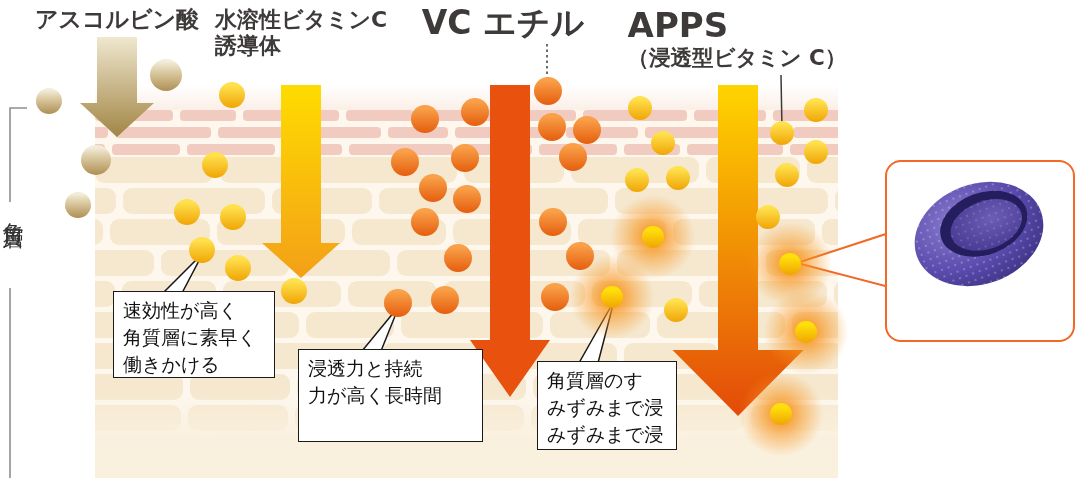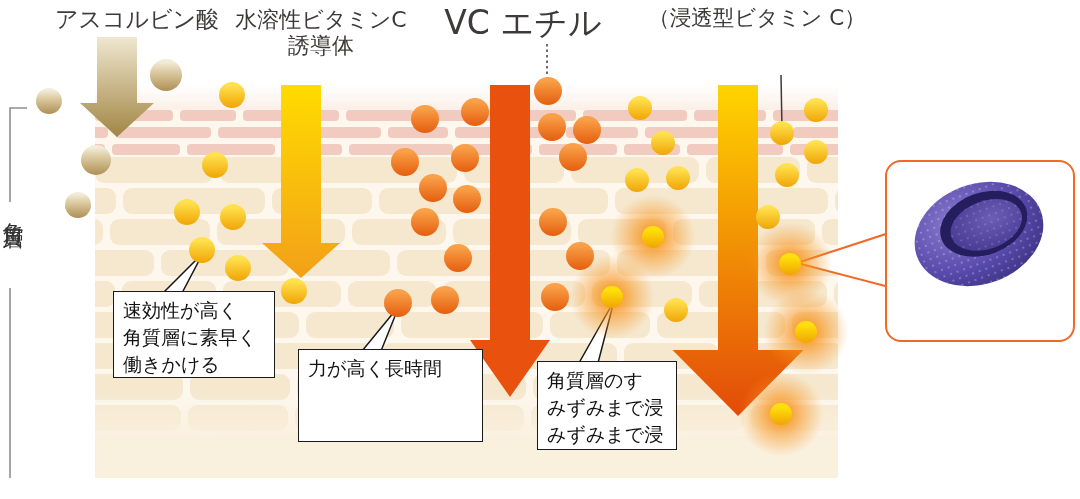--- a/index.html
+++ b/index.html
@@ -1,22 +1,22 @@
 <!DOCTYPE html>
 <html><head>
 <meta charset="utf-8">
 <style>
   html,body{margin:0;padding:0;background:#fff;}
   .stage{position:relative;width:1080px;height:499px;background:#fff;overflow:hidden;
          font-family:"DejaVu Sans",sans-serif;}
   .skin{position:absolute;left:95px;top:85px;width:743px;height:393px;overflow:hidden;z-index:1;}
   .overlay{position:absolute;left:0;top:0;z-index:2;}
   .balls{position:absolute;left:0;top:0;width:1080px;height:499px;z-index:3;pointer-events:none;}
-  .label{position:absolute;color:#3E3A39;font-weight:normal;text-align:center;
-         transform:translateX(-50%);white-space:nowrap;line-height:1.18;z-index:5;margin-left:20px;}
+  .label{position:absolute;color:#3E3A39;font-weight:bold;
+         transform:translateX(-50%);white-space:nowrap;line-height:1.18;z-index:5;}
   .label span{display:block;}
   .vlabel{position:absolute;left:2px;top:206px;writing-mode:vertical-rl;text-orientation:upright;
           font-size:21px;color:#333;z-index:5;letter-spacing:3px;line-height:1;}
   .callout{position:absolute;background:#fff;border:1.5px solid #1A1A1A;color:#111;
            font-size:19px;line-height:1.43;padding:5px 9px;z-index:6;box-sizing:border-box;}
   .callout span{display:block;white-space:nowrap;}
   .nanobox{position:absolute;left:885px;top:160px;width:190px;height:182px;background:#fff;
            border:2px solid #F26824;border-radius:16px;z-index:6;box-sizing:border-box;}
   .nanocaption{position:absolute;left:0;bottom:7px;width:100%;text-align:center;
                font-size:14.5px;color:#3E3A39;}
@@ -222,32 +222,34 @@
   <div class="label" style="left:117px;top:6px;font-size:23px;">アスコルビン酸</div>
 
   <div class="label" style="left:301px;top:7px;font-size:22px;">
     <span>水溶性ビタミンC</span>
     <span>誘導体</span>
   </div>
 
   <div class="label" style="left:503px;top:4px;font-size:33px;">VC エチル</div>
 
   <div class="label" style="left:737px;top:5px;">
+    <span style="font-size:34px;">APPS</span>
     <span style="font-size:21.5px;">（浸透型ビタミン C）</span>
   </div>
 
   <div class="vlabel">角質層</div>
 
   <div class="callout" style="left:113px;top:291px;width:162px;height:87px;">
     <span>速効性が高く</span>
     <span>角質層に素早く</span>
     <span>働きかける</span>
   </div>
 
   <div class="callout" style="left:298px;top:349px;width:185px;height:93px;">
+    <span>浸透力と持続</span>
     <span>力が高く長時間</span>
   </div>
 
   <div class="callout" style="left:537px;top:361px;width:140px;height:89px;">
     <span>角質層のす</span>
     <span>みずみまで浸</span>
     <span>みずみまで浸</span>
   </div>
 
   <div class="nanobox">

